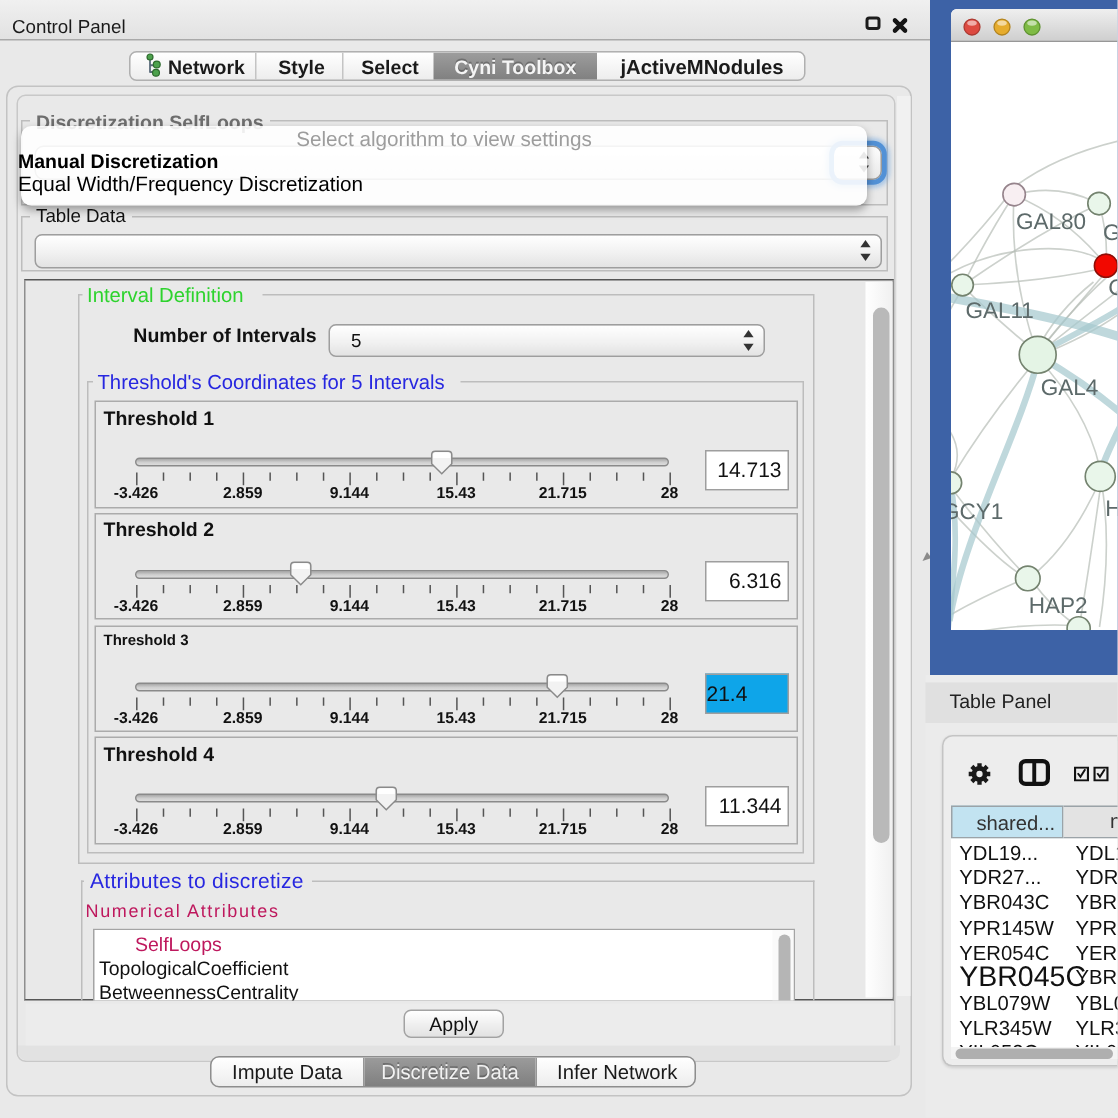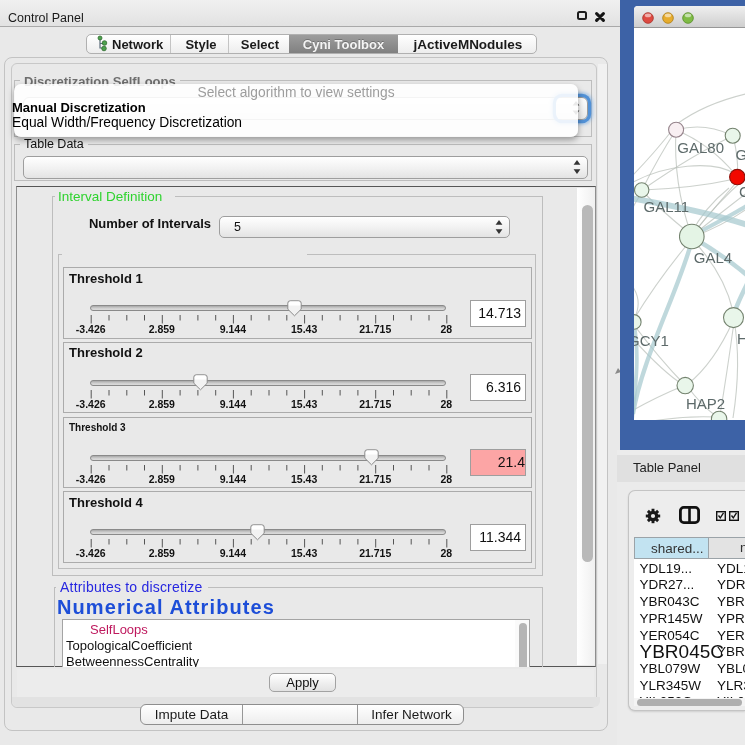--- a/index.html
+++ b/index.html
@@ -70,20 +70,21 @@
 <div class="abs" style="left:60px;top:217px;width:151px;height:13px;line-height:13px;font-size:13px;font-weight:bold;color:#111;text-align:right;">Number of Intervals</div>
 <div class="abs" style="left:218.5px;top:215.5px;width:291.5px;height:22px;border-radius:5px;background:linear-gradient(#ffffff,#f1f1f1 55%,#e3e3e3);border:1px solid #9e9e9e;"></div>
 <div class="abs" style="left:234px;top:215.5px;height:22px;line-height:22px;font-size:12.5px;color:#111;">5</div>
 <svg class="abs" style="left:494px;top:218.5px;" width="10" height="16" viewBox="0 0 10 16">
  <path d="M5 1 L8.4 5.8 H1.6 Z" fill="#333"></path>
       <path d="M5 15 L1.6 10.2 H8.4 Z" fill="#333"></path>
 </svg>
 
 <div class="abs" style="left:58px;top:253.5px;width:478px;height:315px;border:1px solid #bdbdbd;"></div>
 <div class="abs" style="left:62px;top:247px;width:245px;height:13px;background:#e9e9e9;"></div>
+<div class="abs" style="left:65px;top:247.5px;height:13px;line-height:13px;font-size:13.5px;color:#2727e0;">Threshold's Coordinates for 5 Intervals</div>
 
 <div class="abs" style="left:63px;top:267.2px;width:469px;height:71.5px;border:1px solid #ababab;"></div>
 <div class="abs" style="left:69px;top:271.7px;height:13px;line-height:13px;font-size:13px;font-weight:bold;color:#111;">Threshold 1</div>
 <div class="abs" style="left:90px;top:305.2px;width:356px;height:6px;border-radius:3px;border:1px solid #8a8a8a;background:linear-gradient(#a8a8a8,#cfcfcf 55%,#dcdcdc);"></div>
 <svg class="abs" style="left:286.9px;top:299.7px;" width="15" height="17" viewBox="0 0 15 17">
  <path d="M3.2 0.8 h8.6 q2.4 0 2.4 2.4 v6 l-6.7 6.6 l-6.7 -6.6 v-6 q0 -2.4 2.4 -2.4 z" fill="#f2f2f2" stroke="#8a8a8a" stroke-width="1"></path>
  <path d="M3.6 1.6 h7.8 q1.8 0 1.8 1.8 v2 h-11.4 v-2 q0 -1.8 1.8 -1.8 z" fill="#ffffff"></path>
 </svg>
 <svg class="abs" style="left:88.5px;top:314.2px;" width="360" height="11" viewBox="0 0 360 11">
       <line x1="2.2" y1="1" x2="2.2" y2="9.5" stroke="#555" stroke-width="1"></line>
@@ -183,21 +184,21 @@
       <line x1="322.2" y1="1" x2="322.2" y2="6.5" stroke="#555" stroke-width="1"></line>
       <line x1="340.0" y1="1" x2="340.0" y2="6.5" stroke="#555" stroke-width="1"></line>
       <line x1="357.8" y1="1" x2="357.8" y2="9.5" stroke="#555" stroke-width="1"></line>
     </svg>
 <div class="abs" style="left:60.7px;top:473.5px;width:60px;height:11px;line-height:11px;font-size:10.5px;font-weight:bold;color:#111;text-align:center;">-3.426</div>
 <div class="abs" style="left:131.8px;top:473.5px;width:60px;height:11px;line-height:11px;font-size:10.5px;font-weight:bold;color:#111;text-align:center;">2.859</div>
 <div class="abs" style="left:202.9px;top:473.5px;width:60px;height:11px;line-height:11px;font-size:10.5px;font-weight:bold;color:#111;text-align:center;">9.144</div>
 <div class="abs" style="left:274.1px;top:473.5px;width:60px;height:11px;line-height:11px;font-size:10.5px;font-weight:bold;color:#111;text-align:center;">15.43</div>
 <div class="abs" style="left:345.2px;top:473.5px;width:60px;height:11px;line-height:11px;font-size:10.5px;font-weight:bold;color:#111;text-align:center;">21.715</div>
 <div class="abs" style="left:416.3px;top:473.5px;width:60px;height:11px;line-height:11px;font-size:10.5px;font-weight:bold;color:#111;text-align:center;">28</div>
-<div class="abs" style="left:470px;top:449.0px;width:56px;height:27px;background:#fca5a5;border:1px solid #9e9e9e;line-height:25px;font-size:14px;color:#111;text-align:right;padding-right:0;">21.4</div>
+<div class="abs" style="left:470px;top:449.0px;width:56px;height:27px;background:#0ea5e9;border:1px solid #9e9e9e;line-height:25px;font-size:14px;color:#111;padding-right:0;">21.4</div>
 
 <div class="abs" style="left:63px;top:491.2px;width:469px;height:71.5px;border:1px solid #ababab;"></div>
 <div class="abs" style="left:69px;top:495.7px;height:13px;line-height:13px;font-size:13px;font-weight:bold;color:#111;">Threshold 4</div>
 <div class="abs" style="left:90px;top:529.2px;width:356px;height:6px;border-radius:3px;border:1px solid #8a8a8a;background:linear-gradient(#a8a8a8,#cfcfcf 55%,#dcdcdc);"></div>
 <svg class="abs" style="left:249.8px;top:523.7px;" width="15" height="17" viewBox="0 0 15 17">
  <path d="M3.2 0.8 h8.6 q2.4 0 2.4 2.4 v6 l-6.7 6.6 l-6.7 -6.6 v-6 q0 -2.4 2.4 -2.4 z" fill="#f2f2f2" stroke="#8a8a8a" stroke-width="1"></path>
  <path d="M3.6 1.6 h7.8 q1.8 0 1.8 1.8 v2 h-11.4 v-2 q0 -1.8 1.8 -1.8 z" fill="#ffffff"></path>
 </svg>
 <svg class="abs" style="left:88.5px;top:538.2px;" width="360" height="11" viewBox="0 0 360 11">
       <line x1="2.2" y1="1" x2="2.2" y2="9.5" stroke="#555" stroke-width="1"></line>
@@ -226,36 +227,37 @@
 <div class="abs" style="left:131.8px;top:548.2px;width:60px;height:11px;line-height:11px;font-size:10.5px;font-weight:bold;color:#111;text-align:center;">2.859</div>
 <div class="abs" style="left:202.9px;top:548.2px;width:60px;height:11px;line-height:11px;font-size:10.5px;font-weight:bold;color:#111;text-align:center;">9.144</div>
 <div class="abs" style="left:274.1px;top:548.2px;width:60px;height:11px;line-height:11px;font-size:10.5px;font-weight:bold;color:#111;text-align:center;">15.43</div>
 <div class="abs" style="left:345.2px;top:548.2px;width:60px;height:11px;line-height:11px;font-size:10.5px;font-weight:bold;color:#111;text-align:center;">21.715</div>
 <div class="abs" style="left:416.3px;top:548.2px;width:60px;height:11px;line-height:11px;font-size:10.5px;font-weight:bold;color:#111;text-align:center;">28</div>
 <div class="abs" style="left:470px;top:523.7px;width:56px;height:27px;background:#fff;border:1px solid #9e9e9e;line-height:25px;font-size:14px;color:#111;text-align:right;padding-right:4px;">11.344</div>
 
 <div class="abs" style="left:53.5px;top:586.5px;width:489px;height:80px;border:1px solid #bdbdbd;border-bottom:none;"></div>
 <div class="abs" style="left:56px;top:580px;width:152px;height:13px;background:#e9e9e9;"></div>
 <div class="abs" style="left:60px;top:580.5px;height:13px;line-height:13px;font-size:14px;letter-spacing:0.2px;color:#2727e0;">Attributes to discretize</div>
-<div class="abs" style="left:57px;top:601px;height:13px;line-height:13px;font-size:20px;font-weight:bold;letter-spacing:1.1px;color:#1d4ed8;">Numerical Attributes</div>
+<div class="abs" style="left:57px;top:601px;height:13px;line-height:13px;font-size:12px;font-weight:normal;letter-spacing:1.1px;color:#be185d;">Numerical Attributes</div>
 <div class="abs" style="left:62px;top:618.5px;width:468px;height:48px;overflow:hidden;">
   <div class="abs" style="left:0;top:0;width:468px;height:60px;background:#fff;border:1px solid #a4a4a4;"></div>
   <div class="abs" style="left:4px;top:3.5px;height:16px;line-height:16px;font-size:13px;color:#be185d;margin-left:24px;">SelfLoops</div>
   <div class="abs" style="left:4px;top:19.8px;height:16px;line-height:16px;font-size:13px;color:#111;">TopologicalCoefficient</div>
   <div class="abs" style="left:4px;top:35.6px;height:16px;line-height:16px;font-size:13px;color:#111;">BetweennessCentrality</div>
   <div class="abs" style="left:453px;top:1px;width:14px;height:47px;background:#fafafa;"></div>
   <div class="abs" style="left:456.5px;top:4px;width:8.5px;height:50px;background:#b5b5b5;border-radius:4px;"></div>
 </div>
 
 <div class="abs" style="left:17px;top:668.5px;width:577px;height:28px;background:#ececec;"></div>
 
 <div class="abs" style="left:269px;top:672.5px;width:67px;height:19.5px;border-radius:5px;border:1px solid #a2a2a2;background:linear-gradient(#ffffff,#f0f0f0 50%,#e2e2e2);line-height:18px;font-size:13px;color:#111;text-align:center;">Apply</div>
 
 <div class="abs" style="left:140px;top:704px;width:324px;height:20.5px;border:1px solid #8e8e8e;border-radius:6px;background:linear-gradient(#ffffff,#ededed);overflow:hidden;">
  <div class="abs" style="left:0;top:0;width:102px;height:20px;border-right:1px solid #979797;line-height:19px;font-size:13.5px;color:#1a1a1a;text-align:center;">Impute Data</div>
+ <div class="abs" style="left:102px;top:0;width:114px;height:20px;background:linear-gradient(#9b9b9b,#7e7e7e);line-height:19px;font-size:13.5px;color:#f2f2f2;text-align:center;text-shadow:0 -1px 0 rgba(0,0,0,0.25);">Discretize Data</div>
  <div class="abs" style="left:216px;top:0;width:108px;height:20px;border-left:1px solid #979797;line-height:19px;font-size:13.5px;color:#1a1a1a;text-align:center;">Infer Network</div>
 </div>
 
 <svg class="abs" style="left:613.5px;top:367px;" width="8" height="8" viewBox="0 0 8 8">
       <path d="M1 7 L4 1 L7 5 Z" fill="#8a8a8a"></path>
     </svg>
 
 <div class="abs" style="left:619.5px;top:0;width:125.5px;height:449.5px;background:#3d62a6;"></div>
 
 <div class="abs" style="left:633.5px;top:5.5px;width:111.5px;height:414.5px;background:#fff;border-radius:4px 0 0 0;overflow:hidden;">

